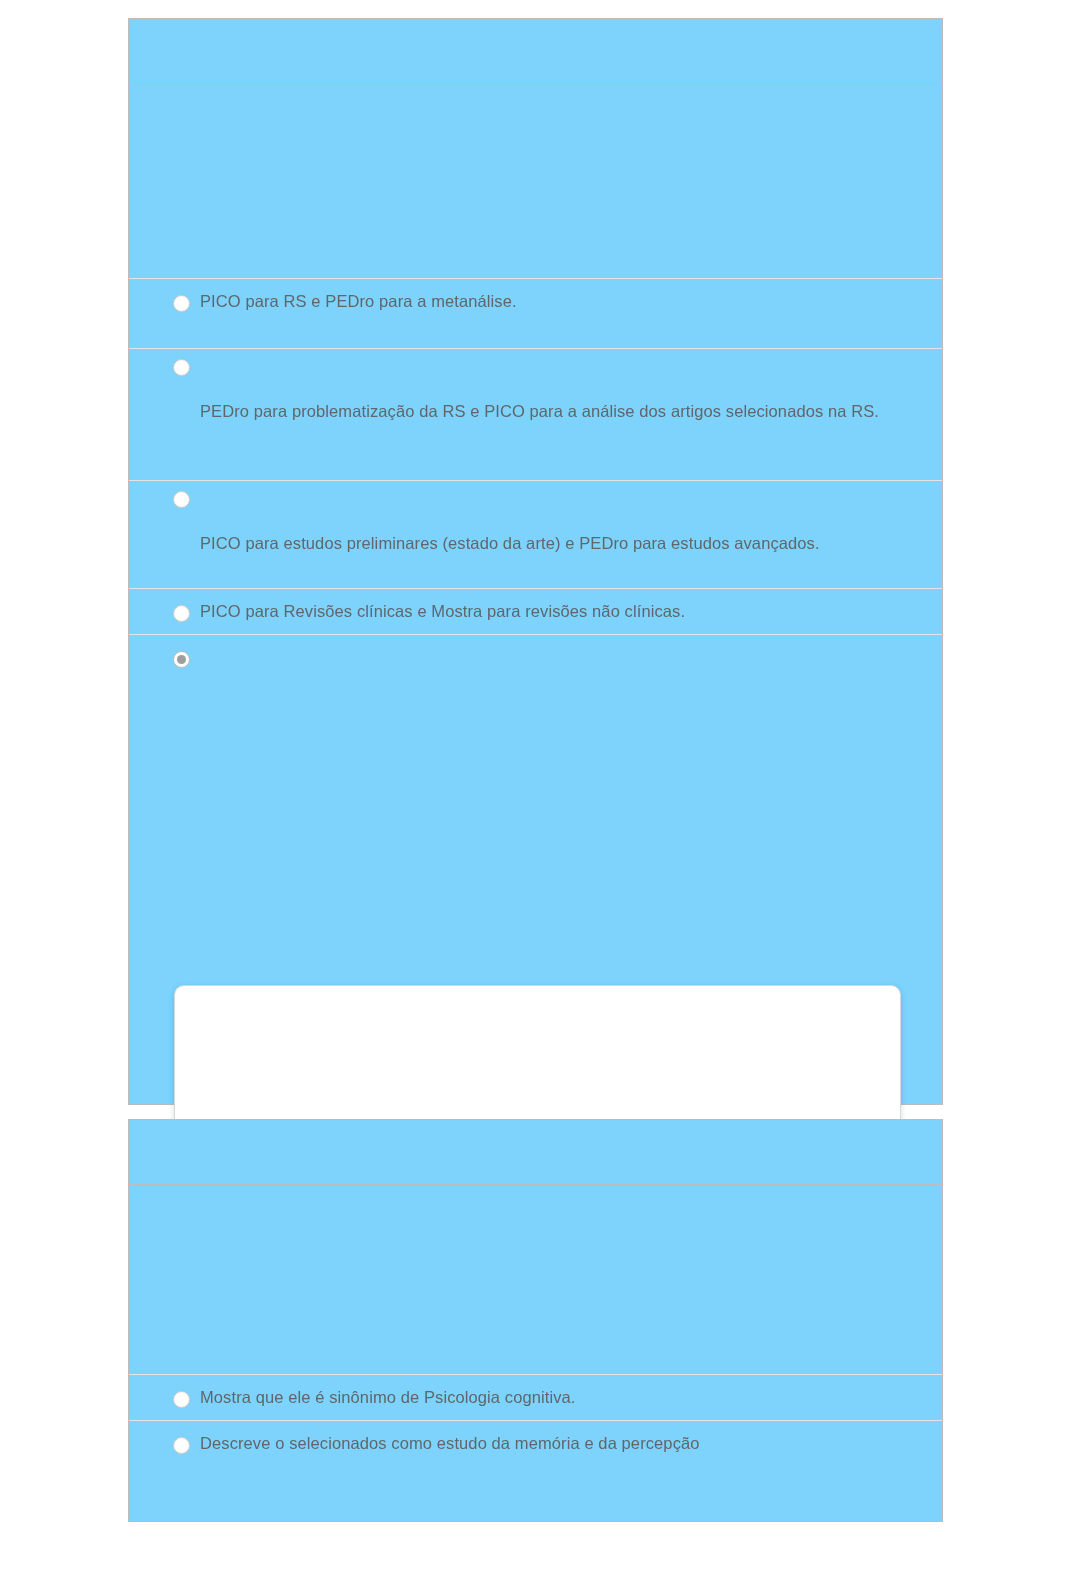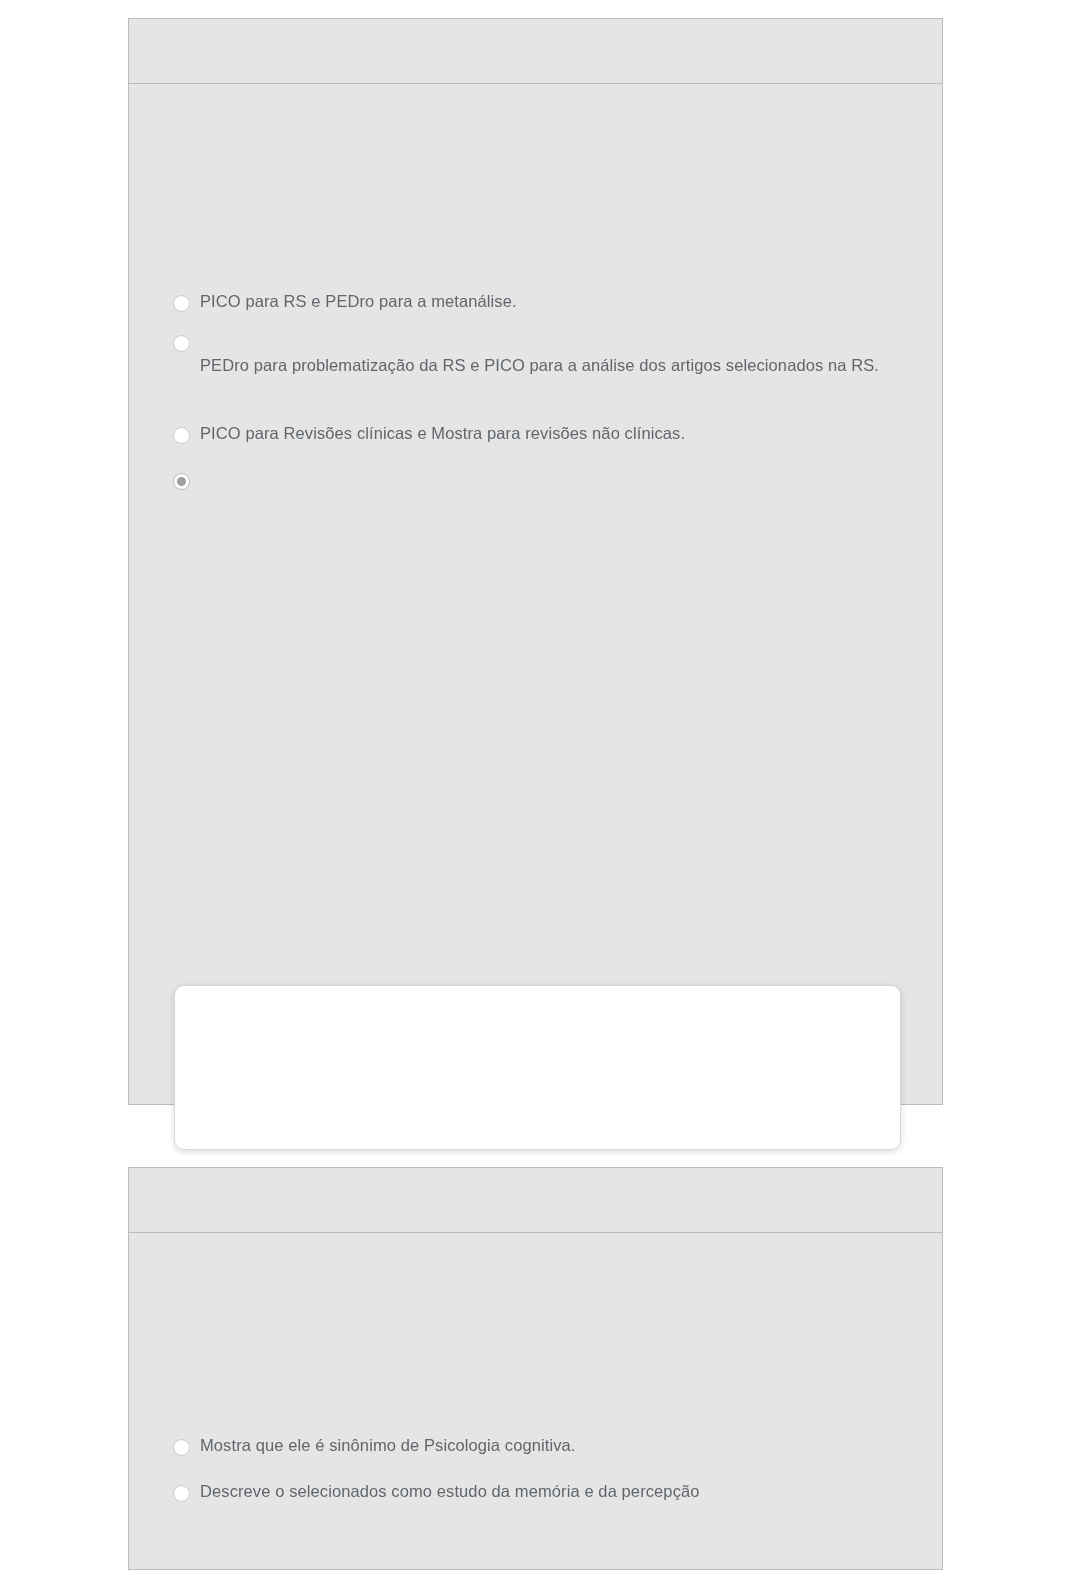--- a/index.html
+++ b/index.html
@@ -17,26 +17,26 @@
   }
   .page {
     position: relative;
     width: 1076px;
     height: 1570px;
   }
   .card {
     position: absolute;
     left: 128px;
     width: 815px;
-    background: #e5e5e5;
+    background: #7dd3fc;
     border: 1px solid #bcbcbc;
     box-sizing: border-box;
   }
   #card-1 { top: 18px; height: 1087px; }
-  #card-2 { top: 1167px; height: 403px; }
+  #card-2 { top: 1119px; height: 403px; }
 
   .card-header {
     height: 65px;
     border-bottom: 1px solid #bcbcbc;
     box-sizing: border-box;
   }
   .card-body {
     position: relative;
     box-sizing: border-box;
   }
@@ -84,23 +84,24 @@
     display: block;
     font-size: 16.5px;
     line-height: 29px;
     color: #60666b;
     letter-spacing: 0.1px;
   }
   .option.single .label {
     line-height: 17px;
   }
   .option.multiline {
-    padding-top: 16px;
+    padding-top: 38px;
     padding-bottom: 30px;
     padding-left: 71px;
+    margin-top: 24px;
   }
   .option.multiline .radio { top: 10px; }
   .option.multiline .label {
     margin-left: -71px;
     padding-left: 71px;
     padding-top: 10px;
   }
   .option.empty {
     min-height: 26px;
     padding: 14px 40px 0 71px;
@@ -142,20 +143,24 @@
 
       <ul class="options">
         <li class="option single">
           <span class="radio"></span>
           <span class="label">PICO para RS e PEDro para a metanálise.</span>
         </li>
         <li class="option multiline">
           <span class="radio"></span>
           <span class="label">PEDro para problematização da RS e PICO para a análise dos artigos selecionados na RS.</span>
         </li>
+        <li class="option multiline">
+          <span class="radio"></span>
+          <span class="label">PICO para estudos preliminares (estado da arte) e PEDro para estudos avançados.</span>
+        </li>
         <li class="option single">
           <span class="radio"></span>
           <span class="label">PICO para Revisões clínicas e Mostra para revisões não clínicas.</span>
         </li>
         <li class="option empty selected">
           <span class="radio"></span>
           <span class="label"></span>
         </li>
       </ul>
 

